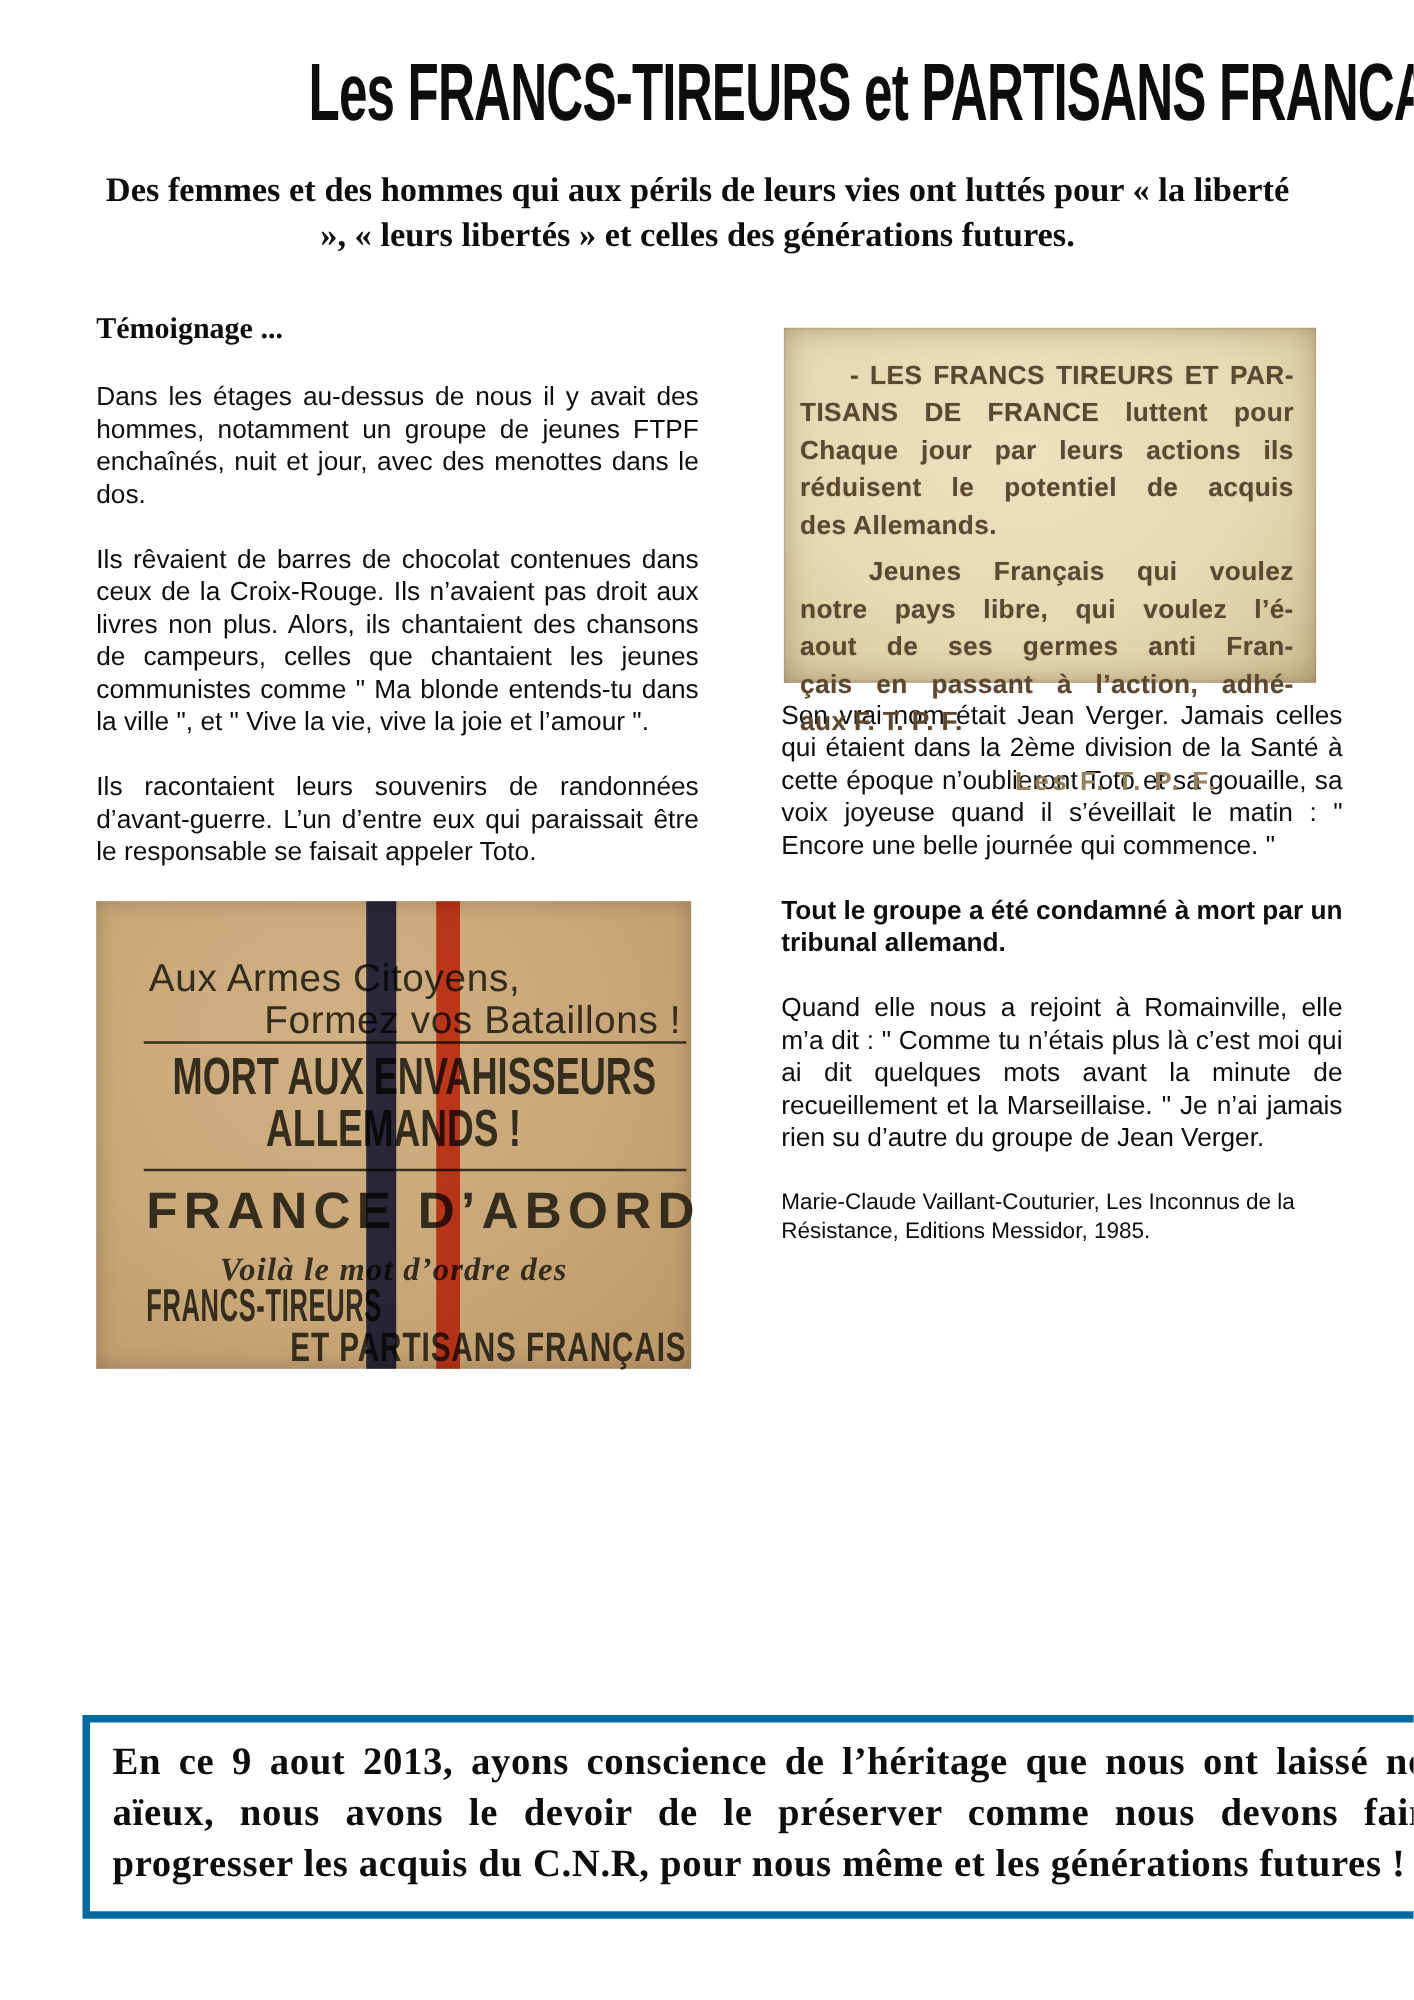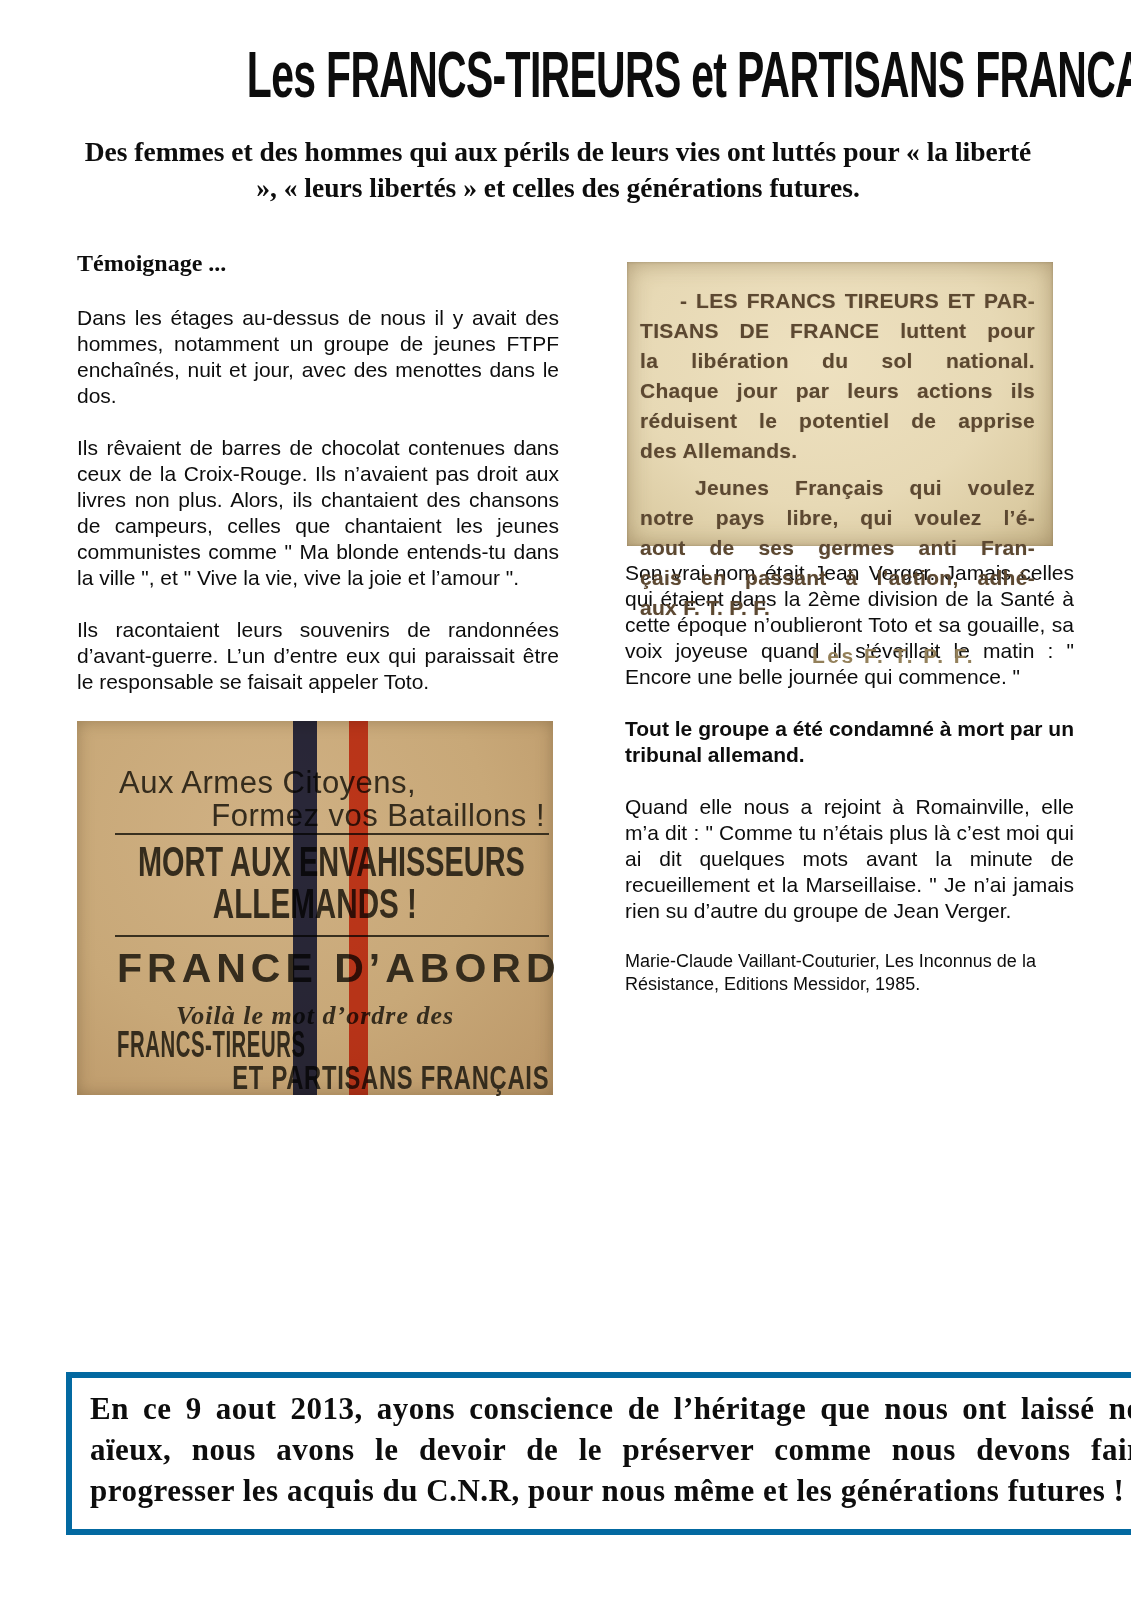--- a/index.html
+++ b/index.html
@@ -95,23 +95,22 @@
       <p class="pline p-partisans"><span class="sq">ET PARTISANS FRANÇAIS</span></p>
       <div class="stripe stripe-blue"></div>
       <div class="stripe stripe-red"></div>
     </div>
   </div>
 
   <div class="col-right">
     <div class="clipping">
       <div class="cl jl ind1">- LES FRANCS TIREURS ET PAR-</div>
       <div class="cl jl">TISANS DE FRANCE luttent pour</div>
-      <div class="cl jl">la libération du sol national.</div>
       <div class="cl jl">Chaque jour par leurs actions ils</div>
-      <div class="cl jl">réduisent le potentiel de apprise</div>
+      <div class="cl jl">réduisent le potentiel de acquis</div>
       <div class="cl">des Allemands.</div>
       <div class="cl jl ind2 gap">Jeunes Français qui voulez</div>
       <div class="cl jl">notre pays libre, qui voulez l’é-</div>
       <div class="cl jl">aout de ses germes anti Fran-</div>
       <div class="cl jl">çais en passant à l’action, adhé-</div>
       <div class="cl">aux F. T. P. F.</div>
       <div class="cl clip-signature">Les  F. T. P. F.</div>
     </div>
     <p class="body-p">Son vrai nom était Jean Verger. Jamais celles qui étaient dans la 2ème division de la Santé à cette époque n’oublieront Toto et sa gouaille, sa voix joyeuse quand il s’éveillait le matin : " Encore une belle journée qui commence. "</p>
     <p class="body-p bold-p">Tout le groupe a été condamné à mort par un tribunal allemand.</p>

